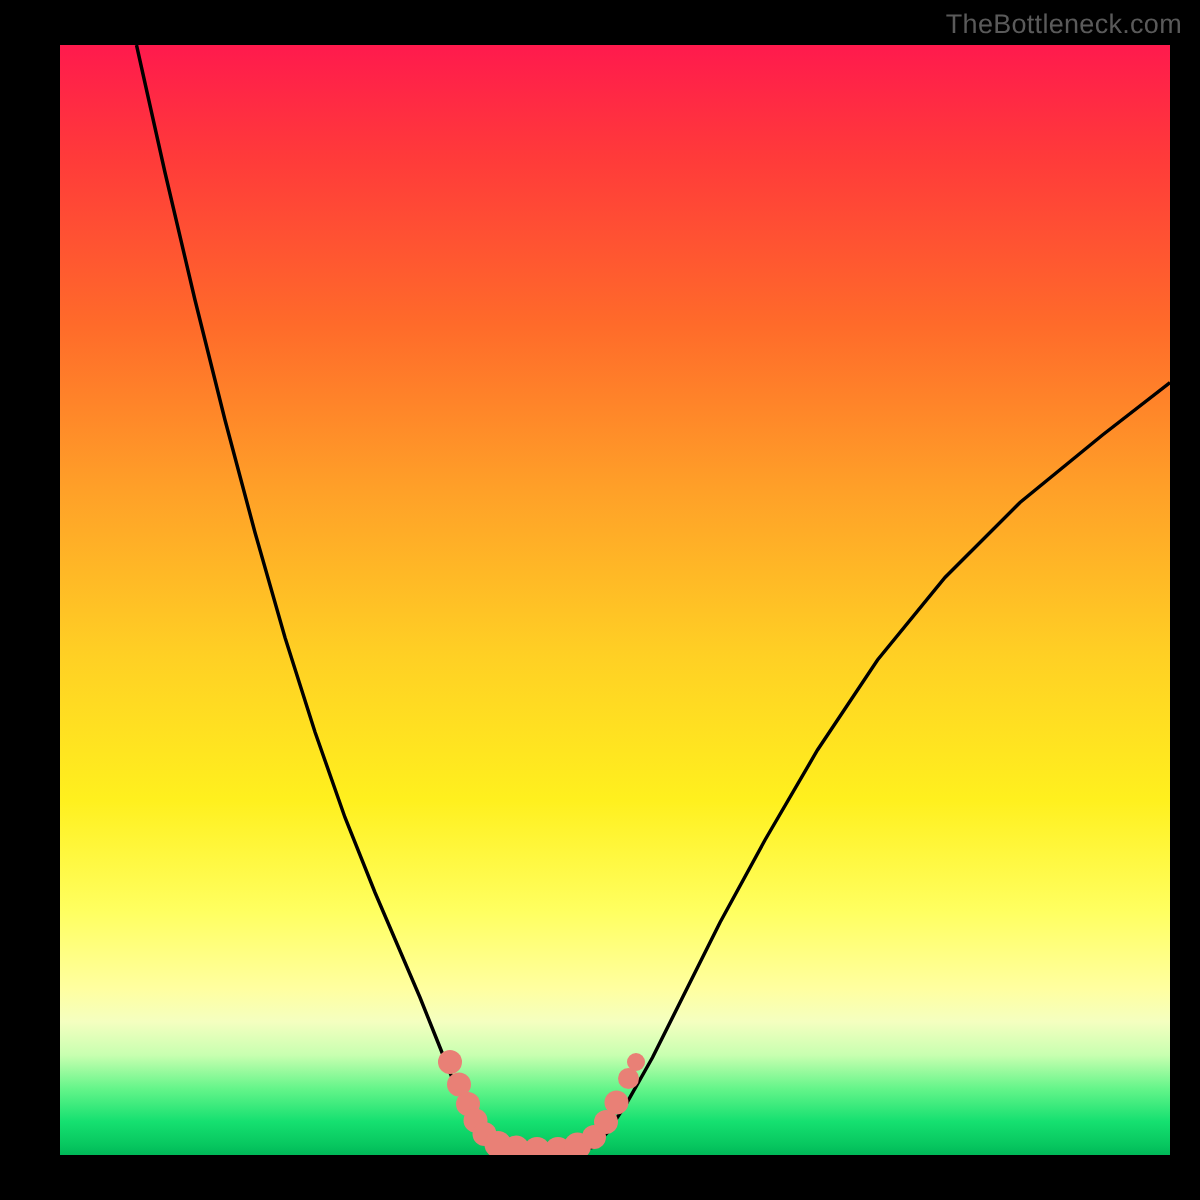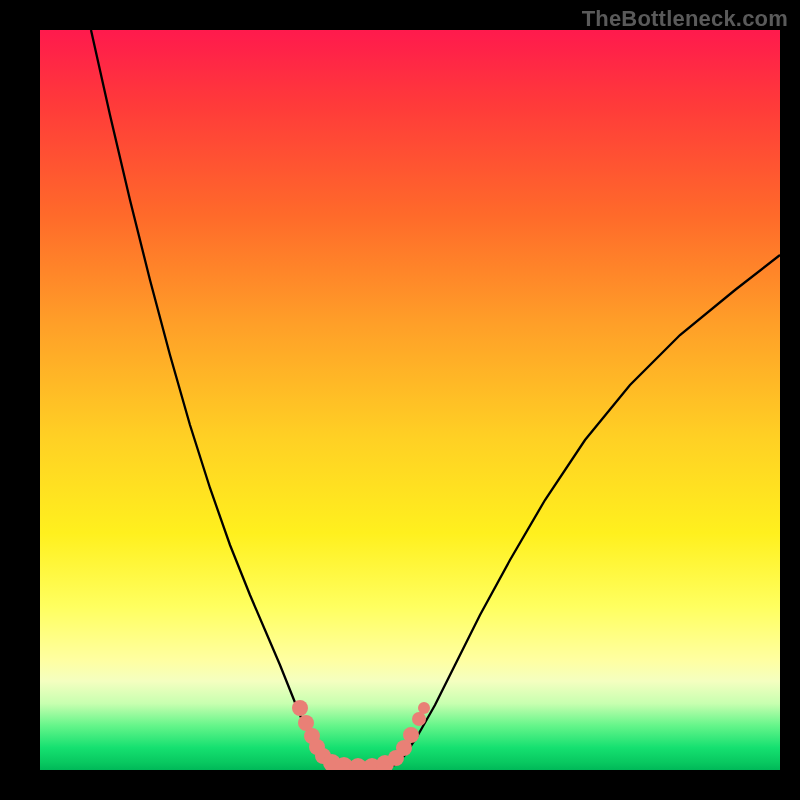--- a/index.html
+++ b/index.html
@@ -40,22 +40,22 @@
       #15e070 97%,
       #08c860 99%,
       #00b858 100%
     );
   }
   .watermark {
     position: absolute;
     top: 6px;
     right: 12px;
     color: #5a5a5a;
-    font-size: 22px;
-    font-weight: 700;
+    font-size: 18px;
+    font-weight: 400;
     letter-spacing: 0.2px;
     z-index: 5;
   }
   svg.curves {
     position: absolute;
     left: 0;
     top: 0;
     width: 740px;
     height: 740px;
     z-index: 2;

